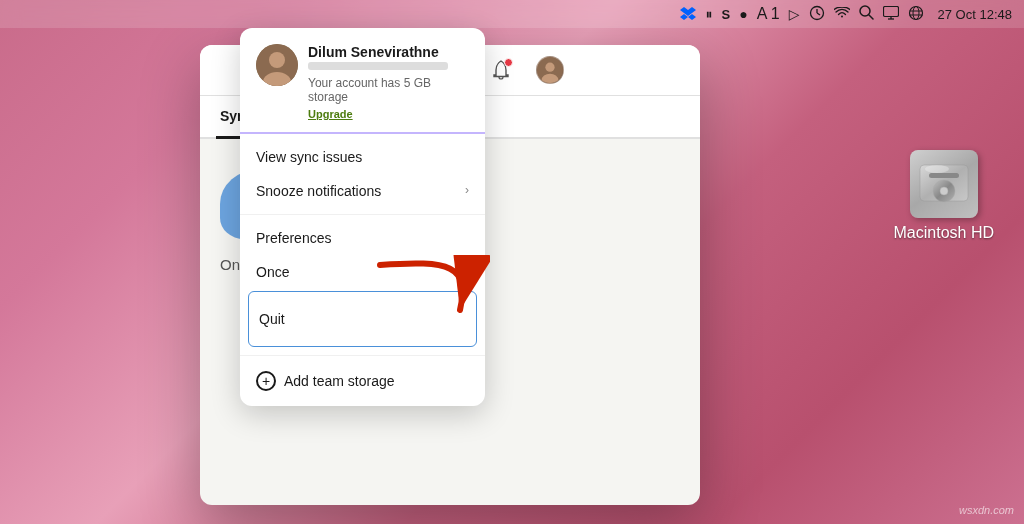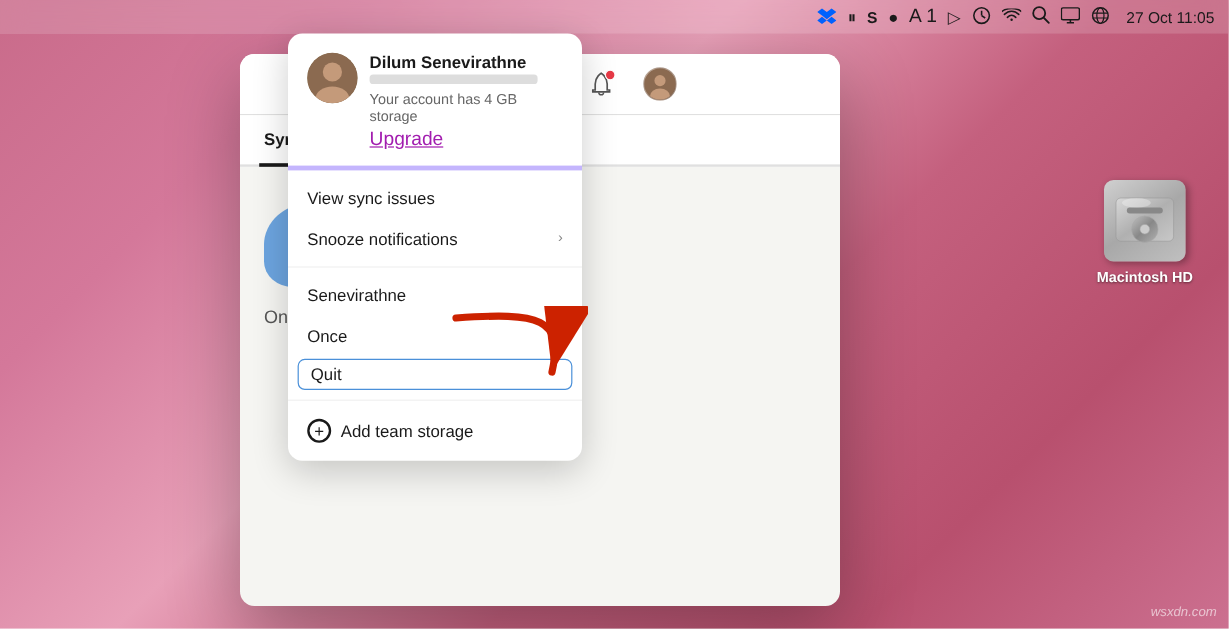--- a/index.html
+++ b/index.html
@@ -145,21 +145,21 @@
       box-shadow: 0 8px 30px rgba(0,0,0,0.2);
       z-index: 200;
       overflow: hidden;
     }
 
     .user-section {
       padding: 16px 16px 12px;
       display: flex;
       align-items: flex-start;
       gap: 10px;
-      border-bottom: 4px solid #c4b5fd;
+      border-bottom: 2px solid #c4b5fd;
     }
 
     .user-avatar {
       width: 42px;
       height: 42px;
       border-radius: 50%;
       background: #8b7355;
       overflow: hidden;
       flex-shrink: 0;
       display: flex;
@@ -189,23 +189,23 @@
       margin-bottom: 6px;
     }
 
     .storage-info {
       font-size: 12px;
       color: #666;
       margin-bottom: 4px;
     }
 
     .upgrade-link {
-      font-size: 16px;
-      font-weight: 400;
-      color: #a21caf;
+      font-size: 11px;
+      font-weight: 700;
+      color: #4d7c0f;
       text-decoration: underline;
       cursor: pointer;
     }
 
     .menu-section {
       border-bottom: 1px solid #f0f0f0;
       padding: 6px 0;
     }
 
     .menu-item {
@@ -215,21 +215,21 @@
       cursor: pointer;
       display: flex;
       justify-content: space-between;
     }
 
     .menu-item.highlighted {
       background: white;
       border: 1.5px solid #4a90d9;
       border-radius: 6px;
       margin: 2px 8px;
-      padding: 4px 10px;
+      padding: 19px 10px;
     }
 
     .menu-item .chevron {
       font-size: 12px;
       color: #888;
     }
 
     .menu-section-bottom {
       padding: 6px 0;
     }
@@ -286,23 +286,23 @@
       border-radius: 8px;
       display: flex;
       flex-direction: column;
       align-items: center;
       justify-content: center;
       box-shadow: 2px 2px 6px rgba(0,0,0,0.3);
       position: relative;
     }
 
     .hd-label {
-      font-size: 12px;
+      font-size: 16px;
       color: white;
-      font-weight: 700;
+      font-weight: 400;
       text-shadow: 0 1px 2px rgba(0,0,0,0.5);
     }
 
     
     .watermark {
       position: absolute;
       bottom: 8px;
       right: 10px;
       font-size: 11px;
       color: rgba(255,255,255,0.6);
@@ -380,21 +380,21 @@
       </div>
       <div class="mb-icon">
         <svg width="16" height="16" viewBox="0 0 16 16">
             <circle cx="8" cy="8" r="6.5" stroke="#1a1a1a" stroke-width="1.2" fill="none"></circle>
             <ellipse cx="8" cy="8" rx="3" ry="6.5" stroke="#1a1a1a" stroke-width="1" fill="none"></ellipse>
             <line x1="1.5" y1="6" x2="14.5" y2="6" stroke="#1a1a1a" stroke-width="1"></line>
             <line x1="1.5" y1="10" x2="14.5" y2="10" stroke="#1a1a1a" stroke-width="1"></line>
           </svg>
       </div>
     </div>
-    <div class="menubar-time">27 Oct  11:05</div>
+    <div class="menubar-time">27 Oct  12:48</div>
   </div>
 
   <div class="dropbox-window">
 
     <div class="app-toolbar">
       <div class="toolbar-icon">
         <svg width="18" height="18" viewBox="0 0 18 18">
             <circle cx="7.5" cy="7.5" r="5.5" stroke="#555" stroke-width="1.5" fill="none"></circle>
             <line x1="12" y1="12" x2="16" y2="16" stroke="#555" stroke-width="1.5" stroke-linecap="round"></line>
           </svg>
@@ -446,38 +446,38 @@
       <div class="user-avatar">
         <svg width="42" height="42" viewBox="0 0 42 42">
           <circle cx="21" cy="21" r="21" fill="#8b6a50"></circle>
           <circle cx="21" cy="16" r="8" fill="#c49a7a"></circle>
           <ellipse cx="21" cy="38" rx="14" ry="10" fill="#c49a7a"></ellipse>
         </svg>
       </div>
       <div class="user-info">
         <div class="user-name">Dilum Senevirathne</div>
         <span class="user-email"></span>
-        <div class="storage-info">Your account has 4 GB storage</div>
+        <div class="storage-info">Your account has 5 GB storage</div>
         <div class="upgrade-link">Upgrade</div>
       </div>
     </div>
 
     <div class="menu-section">
       <div class="menu-item">
         <span>View sync issues</span>
       </div>
       <div class="menu-item">
         <span>Snooze notifications</span>
         <span class="chevron">›</span>
       </div>
     </div>
 
     <div class="menu-section">
       <div class="menu-item">
-        <span>Senevirathne</span>
+        <span>Preferences</span>
       </div>
       <div class="menu-item">
         <span>Once</span>
       </div>
       <div class="menu-item highlighted">
         <span>Quit</span>
       </div>
     </div>
 
     <div class="menu-section-bottom">

